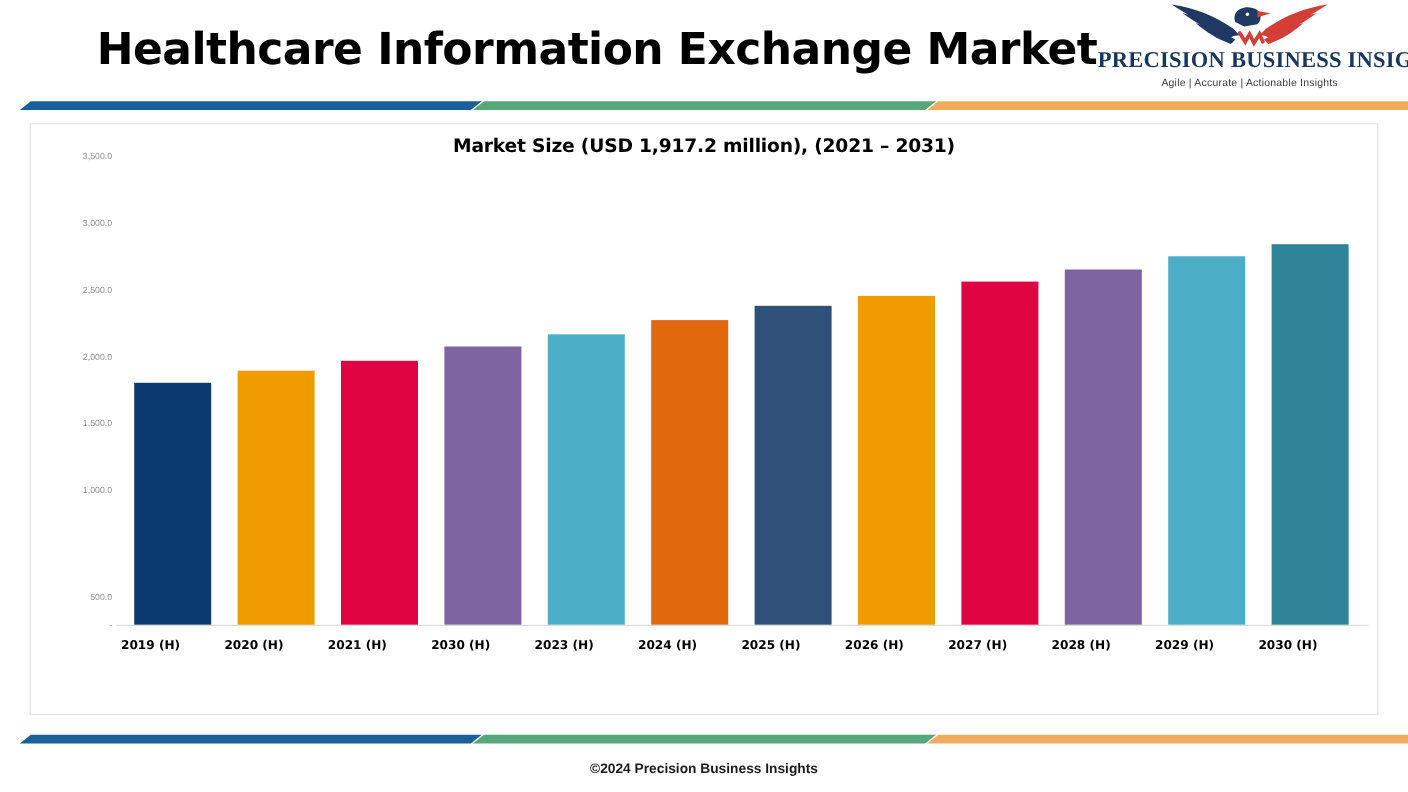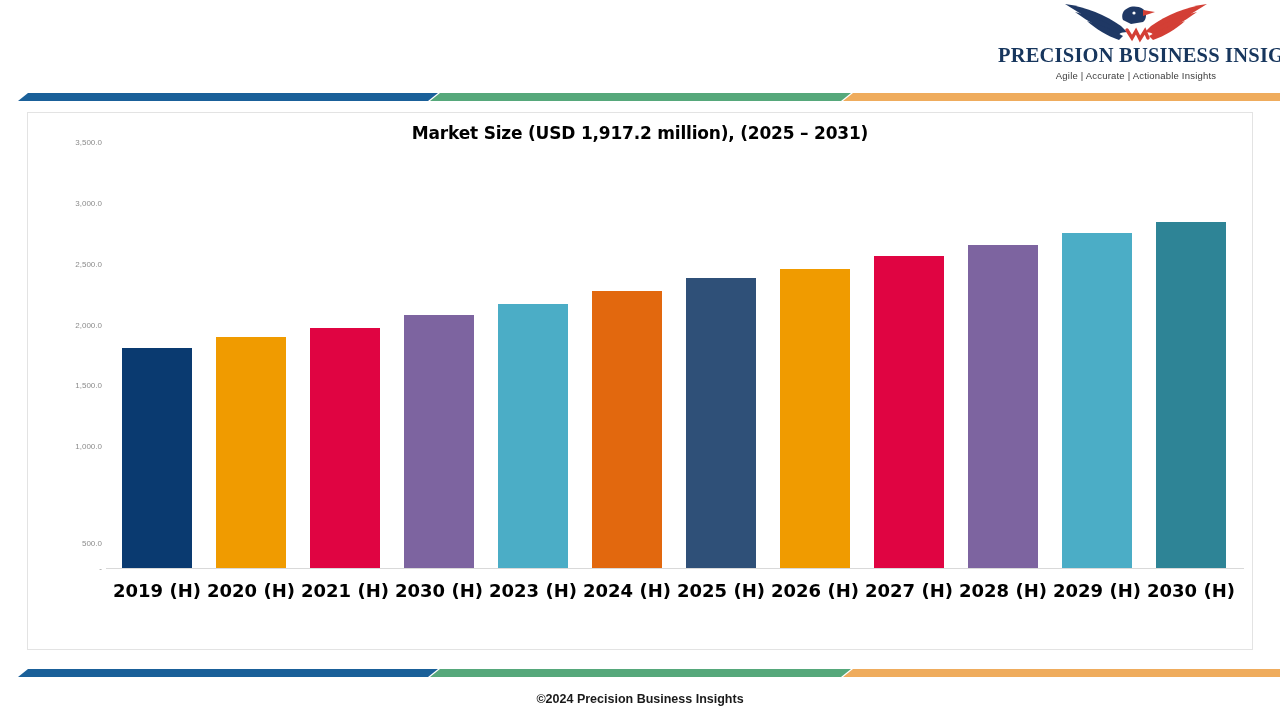--- a/index.html
+++ b/index.html
@@ -171,22 +171,22 @@
     position: absolute;
     left: 48px;
     right: 10px;
     top: 432px;
     height: 30px;
     display: flex;
     justify-content: space-between;
   }
   .x-label {
     flex: 1 1 0;
-    text-align: center;
-    font-size: 18px;
+    text-align: left;
+    font-size: 11px;
     font-weight: bold;
     color: #000000;
     font-family: "DejaVu Sans", sans-serif;
     padding-top: 6px;
     white-space: nowrap;
   }
 
   
   .footer-text {
     position: absolute;
@@ -197,20 +197,21 @@
     font-size: 12.5px;
     font-weight: bold;
     color: #1a1a1a;
     font-family: Liberation Sans, sans-serif;
   }
 </style>
 </head>
 <body>
 
 <div class="header">
+  <div class="page-title">Healthcare Information Exchange Market</div>
 
   <div class="logo">
     <div class="logo-mark">
       <svg viewBox="0 0 150 44" width="150" height="44" aria-hidden="true">
 
         <path d="M4 2 C 26 5, 44 13, 60 24 L 66 30 L 58 31 C 44 26, 26 16, 4 2 Z" fill="#1F3864"></path>
         <path d="M14 10 C 32 14, 48 21, 61 30 L 56 34 C 42 28, 28 20, 14 10 Z" fill="#1F3864"></path>
         <path d="M26 19 C 40 23, 52 28, 62 34 L 58 38 C 46 34, 35 27, 26 19 Z" fill="#1F3864"></path>
 
         <path d="M146 2 C 124 5, 106 13, 90 24 L 84 30 L 92 31 C 106 26, 124 16, 146 2 Z" fill="#D33F35"></path>
@@ -231,21 +232,21 @@
 
 <div class="rule rule-top">
   <svg viewBox="0 0 1280 12" width="1280" height="12" preserveAspectRatio="none" aria-hidden="true">
     <polygon points="28,3 438,3 428,11 18,11" fill="#1A6099"></polygon>
     <polygon points="440,3 851,3 841,11 430,11" fill="#56A87B"></polygon>
     <polygon points="853,3 1280,3 1280,11 843,11" fill="#EFAC5D"></polygon>
   </svg>
 </div>
 
 <div class="chart-panel">
-  <div class="chart-title">Market Size (USD 1,917.2 million), (2025 – 2031)</div>
+  <div class="chart-title">Market Size (USD 1,917.2 million), (2021 – 2031)</div>
 
   <div class="plot-area">
     <div class="y-labels">
         <div class="y-tick" style="top: 0px;">3,500.0</div>
         <div class="y-tick" style="top: 60.8571px;">3,000.0</div>
         <div class="y-tick" style="top: 121.714px;">2,500.0</div>
         <div class="y-tick" style="top: 182.571px;">2,000.0</div>
         <div class="y-tick" style="top: 243.429px;">1,500.0</div>
         <div class="y-tick" style="top: 304.286px;">1,000.0</div>
         <div class="y-tick" style="top: 365.143px; margin-top: 36px;">500.0</div>

